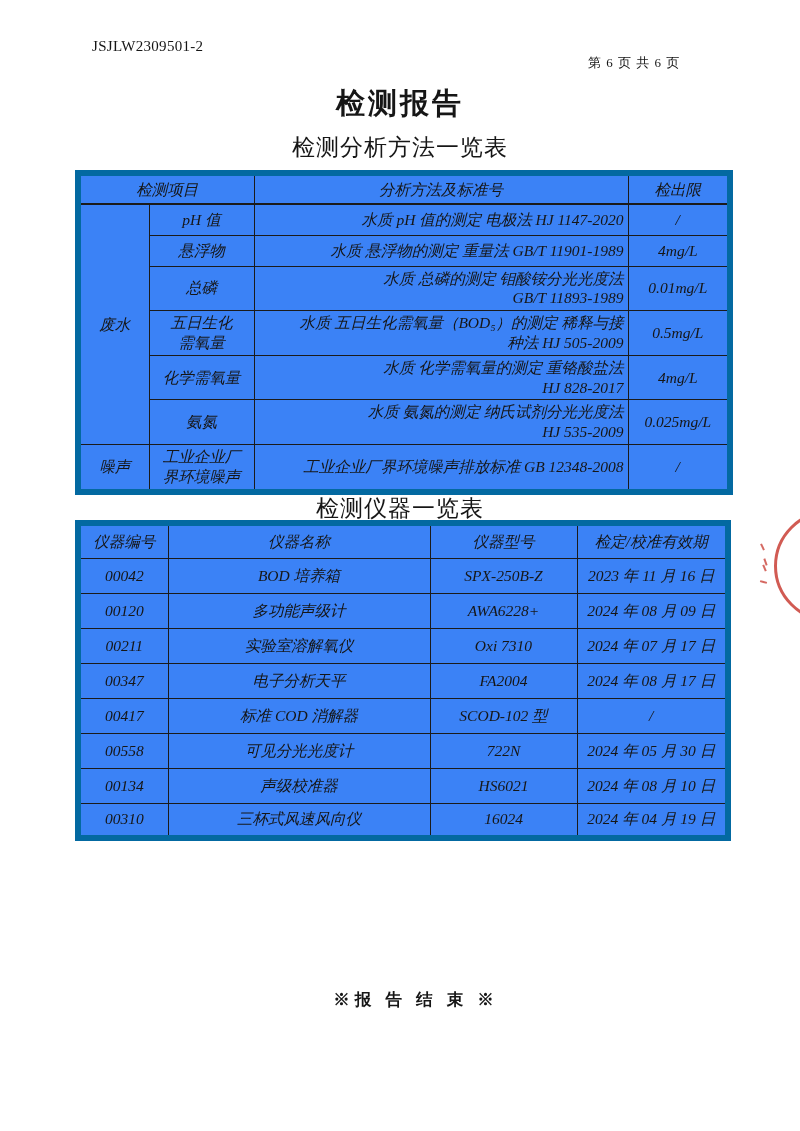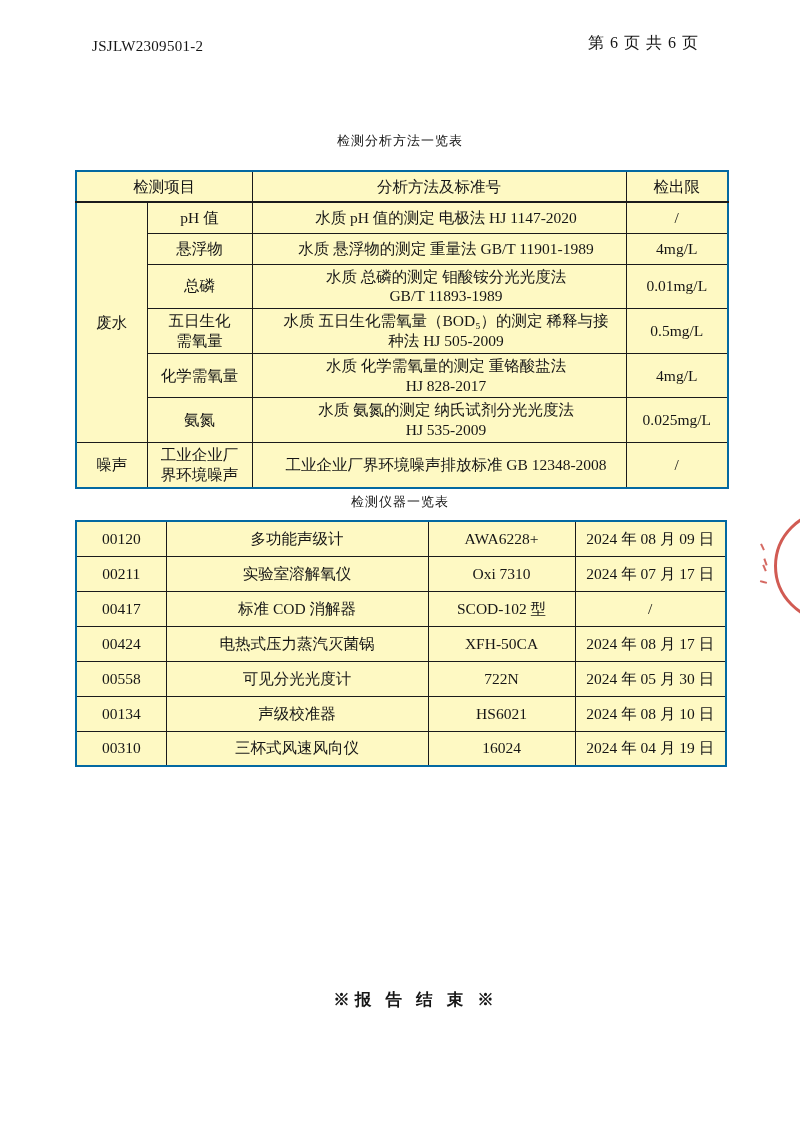--- a/index.html
+++ b/index.html
@@ -11,55 +11,56 @@
     overflow:hidden;
     position:relative;
   }
   .page { position:absolute; inset:0; }
 
   .doc-number {
     position:absolute; left:92px; top:38px;
     font-size:15px; letter-spacing:0.3px;
   }
   .page-info {
-    position:absolute; left:588px; top:33px;
-    font-size:16px; letter-spacing:1px;
+    position:absolute; left:588px; top:54px;
+    font-size:13px; letter-spacing:1px;
   }
   .report-title {
     position:absolute; left:0; top:84px; width:100%;
     text-align:center; font-size:29px; font-weight:bold; letter-spacing:3px;
   }
   .table-title {
     position:absolute; left:0; width:100%;
-    text-align:center; font-size:13px; letter-spacing:1px;
+    text-align:center; font-size:23px; letter-spacing:1px;
   }
   .sub1 { top:132px; }
   .sub2 { top:493px; }
 
   table {
     border-collapse:collapse;
     table-layout:fixed;
-    border:2px solid #0369a1;
+    border:6px solid #0369a1;
     position:absolute;
-    background:#fef9c3;
+    background:#3b82f6;
+    font-style:italic;
   }
   td {
     border:1px solid #1b1b1b;
     text-align:center;
     vertical-align:middle;
     font-size:15.5px;
     line-height:1.28;
     padding:2px 4px;
     overflow:hidden;
   }
   .t1 { left:75px; top:170px; width:654px; }
   .t2 { left:75px; top:520px; width:652px; }
   .t1 .hrow td { border-bottom-width:2px; }
   .t1 .method {
-    text-align:center;
+    text-align:right;
     padding-left:18px;
     white-space:pre-line;
   }
   .pre { white-space:pre-line; }
 
   .report-footer {
     position:absolute; left:16px; top:989px; width:100%;
     text-align:center; font-size:16.5px; font-weight:bold; letter-spacing:5px;
   }
 
@@ -79,20 +80,21 @@
   .m3 { left:8px; top:59px; transform:rotate(68deg); }
   .m4 { left:7px; top:73px; transform:rotate(15deg); }
 </style>
 </head>
 <body>
 
 <div class="page">
 
   <div class="doc-number">JSJLW2309501-2</div>
   <div class="page-info">第 6 页 共 6 页</div>
+  <div class="report-title">检测报告</div>
   <div class="table-title sub1">检测分析方法一览表</div>
 
   <table class="t1">
     <colgroup>
         <col style="width:71px">
         <col style="width:105px">
         <col style="width:374px">
         <col style="width:102px">
       </colgroup>
     <tbody>
@@ -151,42 +153,54 @@
 
   <table class="t2">
     <colgroup>
         <col style="width:90px">
         <col style="width:262px">
         <col style="width:147px">
         <col style="width:151px">
       </colgroup>
     <tbody>
       <tr style="height:35px">
+        <td>仪器编号</td>
+        <td>仪器名称</td>
+        <td>仪器型号</td>
+        <td>检定/校准有效期</td>
+      </tr>
+      <tr style="height:35px">
+        <td>00042</td>
+        <td>BOD 培养箱</td>
+        <td>SPX-250B-Z</td>
+        <td>2023 年 11 月 16 日</td>
+      </tr>
+      <tr style="height:35px">
         <td>00120</td>
         <td>多功能声级计</td>
         <td>AWA6228+</td>
         <td>2024 年 08 月 09 日</td>
       </tr>
       <tr style="height:35px">
         <td>00211</td>
         <td>实验室溶解氧仪</td>
         <td>Oxi 7310</td>
         <td>2024 年 07 月 17 日</td>
       </tr>
       <tr style="height:35px">
+        <td>00347</td>
+        <td>电子分析天平</td>
+        <td>FA2004</td>
+        <td>2024 年 08 月 17 日</td>
+      </tr>
+      <tr style="height:35px">
         <td>00417</td>
         <td>标准 COD 消解器</td>
         <td>SCOD-102 型</td>
         <td>/</td>
-      </tr>
-      <tr style="height:35px">
-        <td>00424</td>
-        <td>电热式压力蒸汽灭菌锅</td>
-        <td>XFH-50CA</td>
-        <td>2024 年 08 月 17 日</td>
       </tr>
       <tr style="height:35px">
         <td>00558</td>
         <td>可见分光光度计</td>
         <td>722N</td>
         <td>2024 年 05 月 30 日</td>
       </tr>
       <tr style="height:35px">
         <td>00134</td>
         <td>声级校准器</td>

